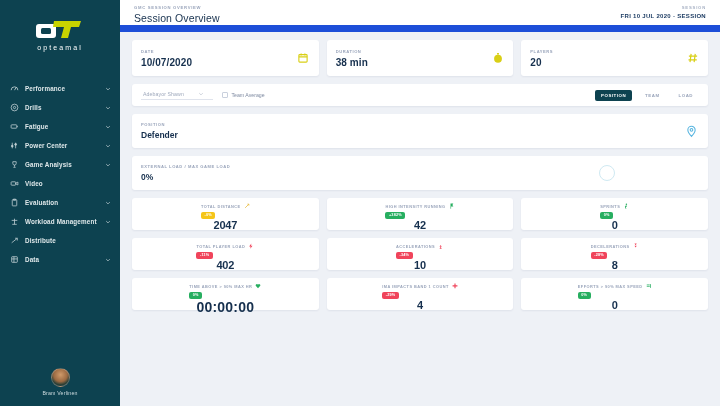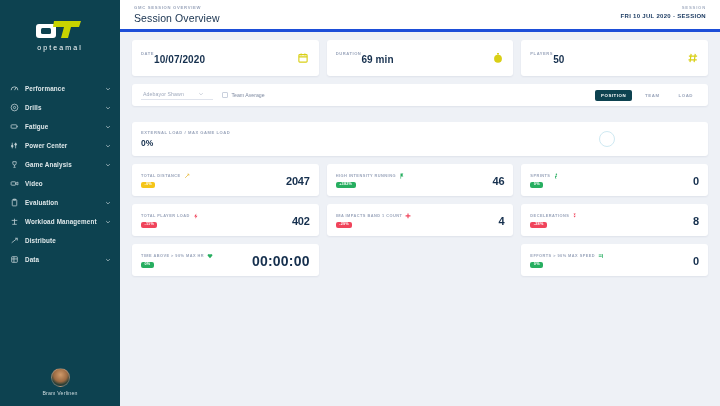--- a/index.html
+++ b/index.html
@@ -58,42 +58,42 @@
     color: #cfdde0; font-size: 5.2px; margin-top: 3px; letter-spacing: .2px;
   }
 
   
   .main { flex: 1; height: 406px; background: #eef1f6; overflow: hidden; }
 
   .topbar {
     background: #ffffff; height: 32px;
     padding: 5px 14px 0 14px;
     display: flex; align-items: flex-start; justify-content: space-between;
-    border-bottom: 3px solid #1d4ed8;
+    border-bottom: 7px solid #1d4ed8;
   }
   .crumb { font-size: 4.2px; letter-spacing: .7px; color: #9aa5bb; text-transform: uppercase; font-weight: 700; }
   .page-title { font-size: 10.5px; color: #17314e; font-weight: 400; margin-top: 2px; letter-spacing: .1px; }
   .topbar-right { text-align: right; }
   .sess-label { font-size: 4.2px; letter-spacing: .8px; color: #a7b1c4; text-transform: uppercase; font-weight: 700; }
   .sess-value { font-size: 6px; color: #1d3c63; font-weight: 700; letter-spacing: .3px; margin-top: 3px; }
 
   .content { padding: 8px 12px 0 12px; }
 
   .card {
     background: #fff; border-radius: 3px;
     box-shadow: 0 1px 2px rgba(26,46,80,.07);
   }
 
   
   .kpi-row { display: flex; gap: 8px; }
   .kpi {
     flex: 1; height: 36px; padding: 6px 9px;
     display: flex; align-items: center; justify-content: space-between;
   }
-  .kpi-txt { display: flex; flex-direction: row; justify-content: center; }
+  .kpi-txt { display: flex; flex-direction: column; justify-content: center; }
   .kpi-label { font-size: 4.1px; letter-spacing: .55px; color: #9aa5bb; text-transform: uppercase; font-weight: 700; }
   .kpi-value { font-size: 10px; color: #16304e; font-weight: 700; margin-top: 3px; letter-spacing: .1px; }
   .kpi-ico { width: 13px; height: 13px; display: flex; align-items: center; justify-content: center; }
 
   
   .filterbar {
     margin-top: 8px; height: 22px;
     display: flex; align-items: center; justify-content: space-between;
     padding: 0 9px;
   }
@@ -137,21 +137,21 @@
   .ring {
     width: 16px; height: 16px; border-radius: 50%;
     border: 1.4px solid #cfe9f2; margin-right: 84px;
   }
 
   
   .metrics { display: flex; gap: 8px; margin-top: 8px; }
   .mcol { flex: 1; display: flex; flex-direction: column; gap: 8px; }
   .mcard {
     height: 32px; padding: 5px 9px 4px 9px;
-    display: flex; align-items: center; justify-content: space-between;
+    display: flex; align-items: center; justify-content: space-between; flex-direction: column;
   }
   .m-left { display: flex; flex-direction: column; gap: 3px; }
   .m-head { display: flex; align-items: center; gap: 3px; }
   .m-label { font-size: 3.9px; letter-spacing: .45px; color: #9aa5bb; text-transform: uppercase; font-weight: 700; }
   .m-ico { width: 6px; height: 6px; display: inline-flex; align-items: center; justify-content: center; }
   .badge {
     font-size: 3.8px; font-weight: 700; color: #fff;
     padding: 1.6px 3.5px; border-radius: 2px; letter-spacing: .2px;
     align-self: flex-start; line-height: 1;
   }
@@ -322,33 +322,33 @@
           <span class="kpi-ico">
               <svg width="12" height="12" viewBox="0 0 16 16" fill="none" stroke="#d9cf16" stroke-width="1.5">
                 <rect x="2.5" y="3.5" width="11" height="10" rx="1.2"></rect>
                 <path d="M2.5 6.5 h11 M5.5 2 v2.5 M10.5 2 v2.5"></path>
               </svg>
             </span>
         </div>
         <div class="card kpi">
           <div class="kpi-txt">
             <div class="kpi-label">DURATION</div>
-            <div class="kpi-value">69 min</div>
+            <div class="kpi-value">38 min</div>
           </div>
           <span class="kpi-ico">
               <svg width="12" height="12" viewBox="0 0 16 16">
                 <circle cx="8" cy="9" r="5.2" fill="#d9cf16"></circle>
                 <rect x="6.7" y="1.4" width="2.6" height="2" fill="#d9cf16"></rect>
               </svg>
             </span>
         </div>
         <div class="card kpi">
           <div class="kpi-txt">
             <div class="kpi-label">PLAYERS</div>
-            <div class="kpi-value">50</div>
+            <div class="kpi-value">20</div>
           </div>
           <span class="kpi-ico">
               <svg width="12" height="12" viewBox="0 0 16 16" stroke="#d9cf16" stroke-width="1.6" fill="none">
                 <path d="M5.5 2.5 L4 13.5 M11 2.5 L9.5 13.5 M2.5 5.5 h11 M2 10.5 h11"></path>
               </svg>
             </span>
         </div>
       </div>
 
       <div class="card filterbar">
@@ -365,20 +365,32 @@
           </div>
         </div>
         <div class="seg">
           <div class="seg-btn active">POSITION</div>
           <div class="seg-btn">TEAM</div>
           <div class="seg-btn">LOAD</div>
         </div>
       </div>
 
       <div class="pos-row">
+        <div class="card pos-card">
+          <div>
+            <div class="pos-label">POSITION</div>
+            <div class="pos-value">Defender</div>
+          </div>
+          <span class="pos-ico">
+              <svg width="13" height="13" viewBox="0 0 16 16" fill="none" stroke="#57b5e0" stroke-width="1.3">
+                <path d="M8 14 s4.5-5 4.5-8 A4.5 4.5 0 0 0 3.5 6 c0 3 4.5 8 4.5 8z"></path>
+                <circle cx="8" cy="6" r="1.6"></circle>
+              </svg>
+            </span>
+        </div>
       </div>
 
       <div class="card ext-card">
         <div>
           <div class="pos-label">EXTERNAL LOAD / MAX GAME LOAD</div>
           <div class="pos-value">0%</div>
         </div>
         <span class="ring"></span>
       </div>
 
@@ -438,23 +450,38 @@
               <div class="m-head">
                 <span class="m-label">HIGH INTENSITY RUNNING</span>
                 <span class="m-ico">
                     <svg width="6" height="6" viewBox="0 0 16 16" fill="#27ae60">
                       <path d="M4 1 v14 h1.6 V9 h6 L9 5 l2.6-4z"></path>
                     </svg>
                   </span>
               </div>
               <span class="badge green">+382%</span>
             </div>
-            <div class="m-value">46</div>
-          </div>
-
+            <div class="m-value">42</div>
+          </div>
+
+          <div class="card mcard">
+            <div class="m-left">
+              <div class="m-head">
+                <span class="m-label">ACCELERATIONS</span>
+                <span class="m-ico">
+                    <svg width="6" height="6" viewBox="0 0 16 16" fill="#f0445b">
+                      <path d="M4 10 L7 5 L10 10z"></path>
+                      <path d="M4 15 L7 10 L10 15z"></path>
+                    </svg>
+                  </span>
+              </div>
+              <span class="badge red">-34%</span>
+            </div>
+            <div class="m-value">10</div>
+          </div>
 
           <div class="card mcard">
             <div class="m-left">
               <div class="m-head">
                 <span class="m-label">IMA IMPACTS BAND 1 COUNT</span>
                 <span class="m-ico">
                     <svg width="6" height="6" viewBox="0 0 16 16" fill="#f0445b">
                       <path d="M6.5 1 h3 v5 h5 v3 h-5 v5 h-3 V9 h-5 V6 h5z"></path>
                     </svg>
                   </span>

